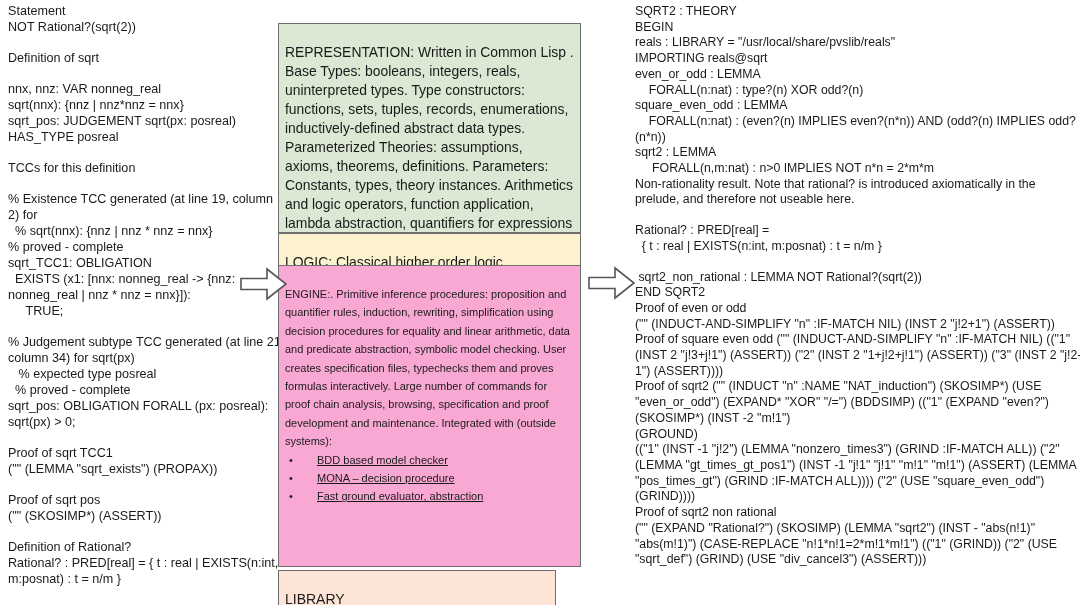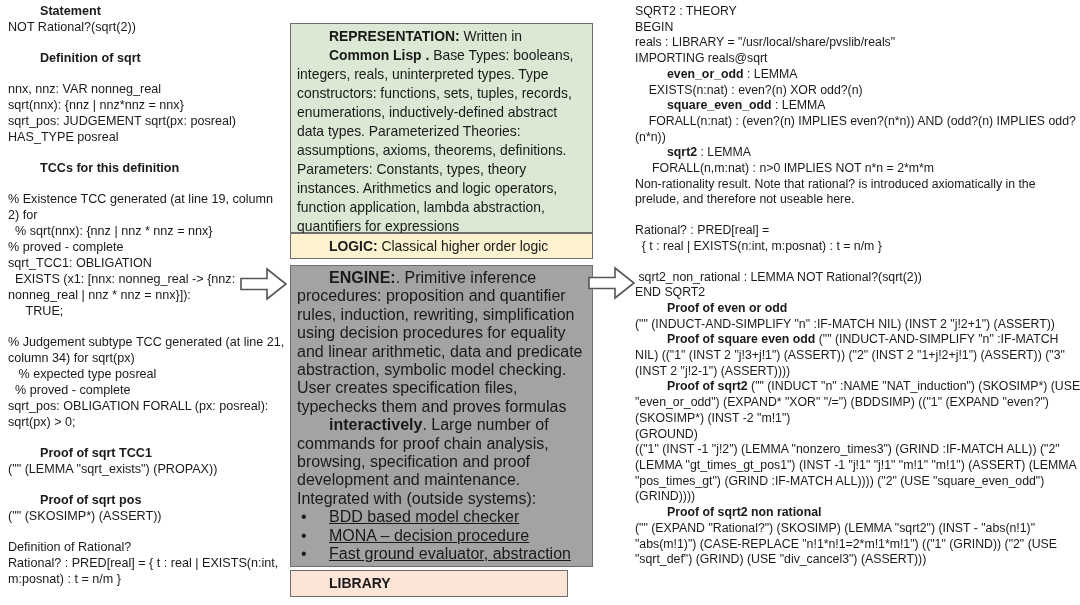--- a/index.html
+++ b/index.html
@@ -5,33 +5,33 @@
   html,body{margin:0;padding:0;}
   body{
     width:1080px;height:605px;position:relative;overflow:hidden;
     background:#ffffff;color:#1a1a1a;
     font-family:"Liberation Sans", sans-serif;
   }
   .col{position:absolute;white-space:pre-wrap;word-wrap:break-word;}
   #left-column{left:8px;top:3px;width:278px;font-size:12.6px;line-height:16px;}
   #right-column{left:635px;top:4px;width:448px;font-size:12.3px;line-height:15.7px;}
   .blank{height:15px;}
-  .bb{font-weight:bold;margin-left:32px;}
+  .bb{font-weight:normal;}
   #pvs-title{
     position:absolute;left:290px;top:0;width:303px;text-align:center;
     font-size:17px;font-weight:bold;color:#000;margin-top:24px;
   }
   .box{
-    position:absolute;left:290px;width:303px;box-sizing:border-box;
-    border:1.5px solid #6e6e6e;padding:3px 6px;
+    position:absolute;left:278px;width:303px;box-sizing:border-box;
+    border:1.5px solid #6e6e6e;padding:19px 6px;
     font-size:13.9px;line-height:19px;white-space:pre-wrap;
   }
   .box-representation{top:23px;height:210px;background:#dbe8d3;}
   .box-logic{top:233px;height:26px;background:#fdf2cf;}
-  .box-engine{top:265px;height:302px;background:#a3a3a3;font-size:16px;line-height:18.4px;}
+  .box-engine{top:265px;height:302px;background:#f9a8d4;font-size:11px;line-height:18.4px;}
   .box-library{top:570px;height:27px;width:278px;background:#fce4d6;font-size:14px;}
   .bullet-row{display:flex;}
   .bullet-glyph{flex:0 0 28px;padding-left:4px;}
   .bullet-text{flex:1;text-decoration:underline;}
   .flow-arrow{position:absolute;width:48px;height:34px;}
   #flow-arrow-left{left:240px;top:267px;}
   #flow-arrow-right{left:588px;top:266px;}
 </style>
 </head>
 <body>
@@ -54,21 +54,21 @@
     <div class="box box-representation"><span class="bb">REPRESENTATION:</span><span> Written in </span><span class="bb">Common Lisp .</span><span> Base Types: booleans, integers, reals, uninterpreted types. Type constructors: functions, sets, tuples, records, enumerations, inductively-defined abstract data types. Parameterized Theories: assumptions, axioms, theorems, definitions. Parameters: Constants, types, theory instances. Arithmetics and logic operators, function application, lambda abstraction, quantifiers for expressions</span></div>
     <div class="box box-logic"><span class="bb">LOGIC:</span><span> Classical higher order logic</span></div>
     <div class="box box-engine"><span class="bb">ENGINE:</span><span>. Primitive inference procedures: proposition and quantifier rules, induction, rewriting, simplification using decision procedures for equality and linear arithmetic, data and predicate abstraction, symbolic model checking. User creates specification files, typechecks them and proves formulas </span><span class="bb">interactively</span><span>. Large number of commands for proof chain analysis, browsing, specification and proof development and maintenance. Integrated with (outside systems):</span><div class="bullet-row"><span class="bullet-glyph">•</span><span class="bullet-text">BDD based model checker</span></div><div class="bullet-row"><span class="bullet-glyph">•</span><span class="bullet-text">MONA – decision procedure</span></div><div class="bullet-row"><span class="bullet-glyph">•</span><span class="bullet-text">Fast ground evaluator, abstraction</span></div></div>
     <div class="box box-library"><span class="bb">LIBRARY</span></div>
   </div>
 
 <div id="right-column" class="col"><div><span>SQRT2 : THEORY
 BEGIN
 reals : LIBRARY = "/usr/local/share/pvslib/reals"
 IMPORTING reals@sqrt</span></div><div><span class="bb">even_or_odd</span><span> : LEMMA
-    EXISTS(n:nat) : even?(n) XOR odd?(n)</span></div><div><span class="bb">square_even_odd</span><span> : LEMMA
+    FORALL(n:nat) : type?(n) XOR odd?(n)</span></div><div><span class="bb">square_even_odd</span><span> : LEMMA
     FORALL(n:nat) : (even?(n) IMPLIES even?(n*n)) AND (odd?(n) IMPLIES odd?(n*n))</span></div><div><span class="bb">sqrt2</span><span> : LEMMA
      FORALL(n,m:nat) : n&gt;0 IMPLIES NOT n*n = 2*m*m</span></div><div><span>Non-rationality result. Note that rational? is introduced axiomatically in the prelude, and therefore not useable here.</span></div><div class="blank"></div><div><span>Rational? : PRED[real] =
   { t : real | EXISTS(n:int, m:posnat) : t = n/m }</span></div><div class="blank"></div><div><span> sqrt2_non_rational : LEMMA NOT Rational?(sqrt(2))
 END SQRT2</span></div><div><span class="bb">Proof of even or odd</span><span>
 ("" (INDUCT-AND-SIMPLIFY "n" :IF-MATCH NIL) (INST 2 "j!2+1") (ASSERT))</span></div><div><span class="bb">Proof of square even odd </span><span>("" (INDUCT-AND-SIMPLIFY "n" :IF-MATCH NIL) (("1" (INST 2 "j!3+j!1") (ASSERT)) ("2" (INST 2 "1+j!2+j!1") (ASSERT)) ("3" (INST 2 "j!2-1") (ASSERT))))</span></div><div><span class="bb">Proof of sqrt2 </span><span>("" (INDUCT "n" :NAME "NAT_induction") (SKOSIMP*) (USE "even_or_odd") (EXPAND* "XOR" "/=") (BDDSIMP) (("1" (EXPAND "even?") (SKOSIMP*) (INST -2 "m!1")
 (GROUND)
 (("1" (INST -1 "j!2") (LEMMA "nonzero_times3") (GRIND :IF-MATCH ALL)) ("2" (LEMMA "gt_times_gt_pos1") (INST -1 "j!1" "j!1" "m!1" "m!1") (ASSERT) (LEMMA "pos_times_gt") (GRIND :IF-MATCH ALL)))) ("2" (USE "square_even_odd") (GRIND))))</span></div><div><span class="bb">Proof of sqrt2 non rational</span><span>
 ("" (EXPAND "Rational?") (SKOSIMP) (LEMMA "sqrt2") (INST - "abs(n!1)" "abs(m!1)") (CASE-REPLACE "n!1*n!1=2*m!1*m!1") (("1" (GRIND)) ("2" (USE "sqrt_def") (GRIND) (USE "div_cancel3") (ASSERT)))</span></div></div>
 
 <svg id="flow-arrow-left" class="flow-arrow" viewBox="0 0 48 34">

